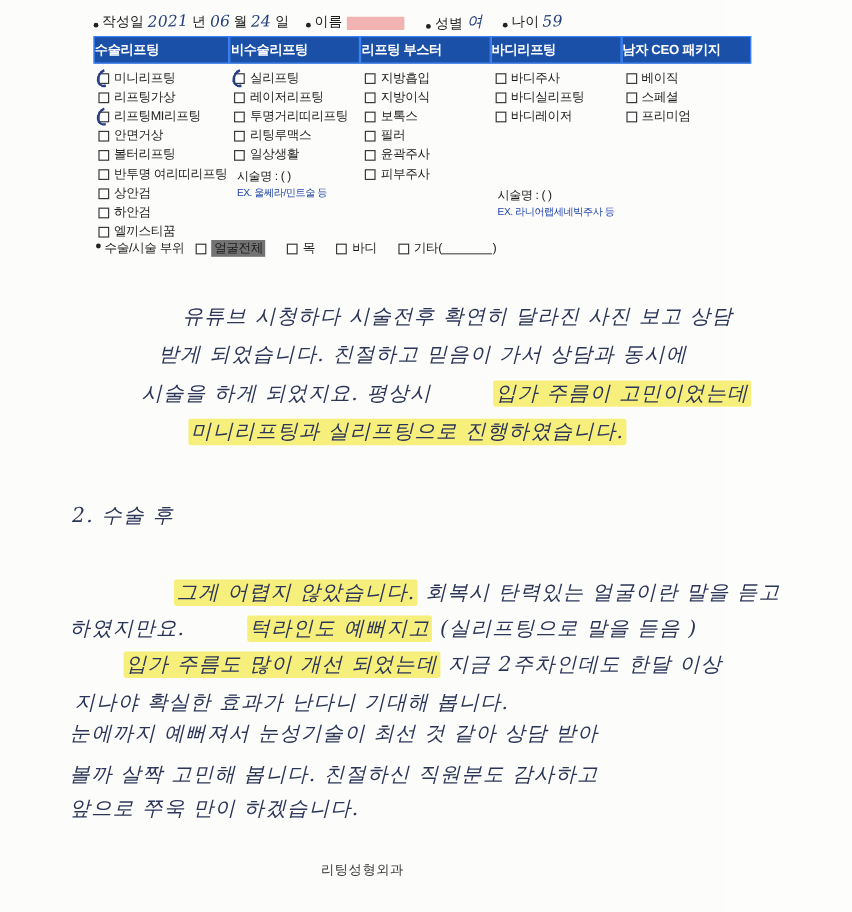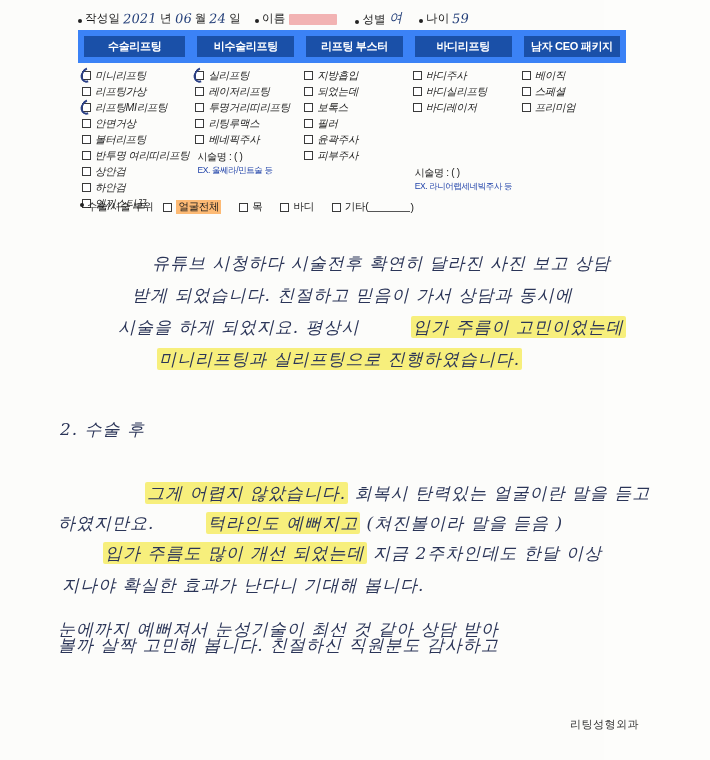--- a/index.html
+++ b/index.html
@@ -84,37 +84,35 @@
     padding: 0;
   }
   .col {
     width: 109px;
   }
   .col-head {
     background: #1a50a8;
     color: #fff;
     font-size: 11px;
     font-weight: bold;
-    text-align: center;
     padding: 3px 0 3px 0;
-    border: 6px solid #3b82f6;
+    border: 1px solid #3b82f6;
     letter-spacing: -0.3px;
   }
   .items {
     padding: 4px 2px 2px 4px;
   }
   .item {
     display: flex;
     align-items: center;
     font-size: 10.5px;
     line-height: 16px;
     height: 16px;
     white-space: nowrap;
     letter-spacing: -0.3px;
-    font-style: italic;
   }
   .box {
     width: 7px;
     height: 7px;
     border: 1px solid #3a3a3a;
     display: inline-block;
     margin-right: 4px;
     flex: none;
     background: #fff;
     position: relative;
@@ -162,21 +160,21 @@
     margin-right: 10px;
     white-space: nowrap;
   }
   .site-row .opt {
     display: flex;
     align-items: center;
     margin-right: 18px;
     white-space: nowrap;
   }
   .hl-yellow {
-    background: #fdba74;
+    background: #737373;
     padding: 0 2px;
   }
   .etc-rule {
     display:inline-block;
     border-bottom:1px solid #555;
     width:42px;
     height:9px;
   }
 
   
@@ -195,25 +193,24 @@
     border-radius: 2px;
     margin-left: 45px;
   }
 
   
   .footer {
     position: absolute;
     bottom: 28px;
     left: 0;
     width: 100%;
-    text-align: right;
+    text-align: center;
     font-size: 11px;
     color: #333;
     letter-spacing: 0.5px;
-    padding-left: 35px;
   }
 </style>
 </head>
 <body>
 
 <div class="page">
 
   <div class="header-line">
     <span class="hl-item">
       <span class="bullet-dot"></span>
@@ -320,36 +317,36 @@
           <div class="item">
                 <span class="box"></span>
                 <span class="item-label">투명거리띠리프팅</span>
               </div>
           <div class="item">
                 <span class="box"></span>
                 <span class="item-label">리팅루맥스</span>
               </div>
           <div class="item">
                 <span class="box"></span>
-                <span class="item-label">베네픽주사</span>
+                <span class="item-label">일상생활</span>
               </div>
           <div class="sub-line"><span>시술명 : (        )</span></div>
           <div class="ex-line">EX. 울쎄라/민트술 등</div>
         </div>
       </td>
 
       <td class="col">
         <div class="items">
           <div class="item">
                 <span class="box"></span>
                 <span class="item-label">지방흡입</span>
               </div>
           <div class="item">
                 <span class="box"></span>
-                <span class="item-label">되었는데</span>
+                <span class="item-label">지방이식</span>
               </div>
           <div class="item">
                 <span class="box"></span>
                 <span class="item-label">보톡스</span>
               </div>
           <div class="item">
                 <span class="box"></span>
                 <span class="item-label">필러</span>
               </div>
           <div class="item">
@@ -435,24 +432,25 @@
   <div class="hw hw-l" style="top:348px; left:112px;">
     <span class="mark">미니리프팅과 실리프팅으로 진행하였습니다.</span>
   </div>
 
   <div class="hw hw-l" style="top:418px; left:60px;">2. 수술 후</div>
 
   <div class="hw hw-l" style="top:482px; left:60px;padding-left:40px;">
     <span class="mark">그게 어렵지 않았습니다.</span><span> 회복시 탄력있는 얼굴이란 말을 듣고</span>
   </div>
   <div class="hw hw-l" style="top:512px; left:58px;">
-    <span>하였지만요. </span><span class="mark">턱라인도 예뻐지고</span><span> (쳐진볼이라 말을 듣음 )</span>
+    <span>하였지만요. </span><span class="mark">턱라인도 예뻐지고</span><span> (실리프팅으로 말을 듣음 )</span>
   </div>
   <div class="hw hw-l" style="top:542px; left:58px;">
     <span class="mark">입가 주름도 많이 개선 되었는데</span><span> 지금 2주차인데도 한달 이상</span>
   </div>
   <div class="hw hw-l" style="top:574px; left:62px;">지나야 확실한 효과가 난다니 기대해 봅니다.</div>
-  <div class="hw hw-l" style="top:618px; left:58px;">눈에까지 예뻐져서 눈성기술이 최선 것 같아 상담 받아</div>
+  <div class="hw hw-l" style="top:600px; left:58px;">눈에까지 예뻐져서 눈성기술이 최선 것 같아 상담 받아</div>
   <div class="hw hw-l" style="top:634px; left:58px;">볼까 살짝 고민해 봅니다.  친절하신 직원분도 감사하고</div>
+  <div class="hw hw-l" style="top:662px; left:58px;">앞으로 쭈욱 만이 하겠습니다.</div>
 
   <div class="footer">리팅성형외과</div>
 
 </div>
 
 </body></html>

